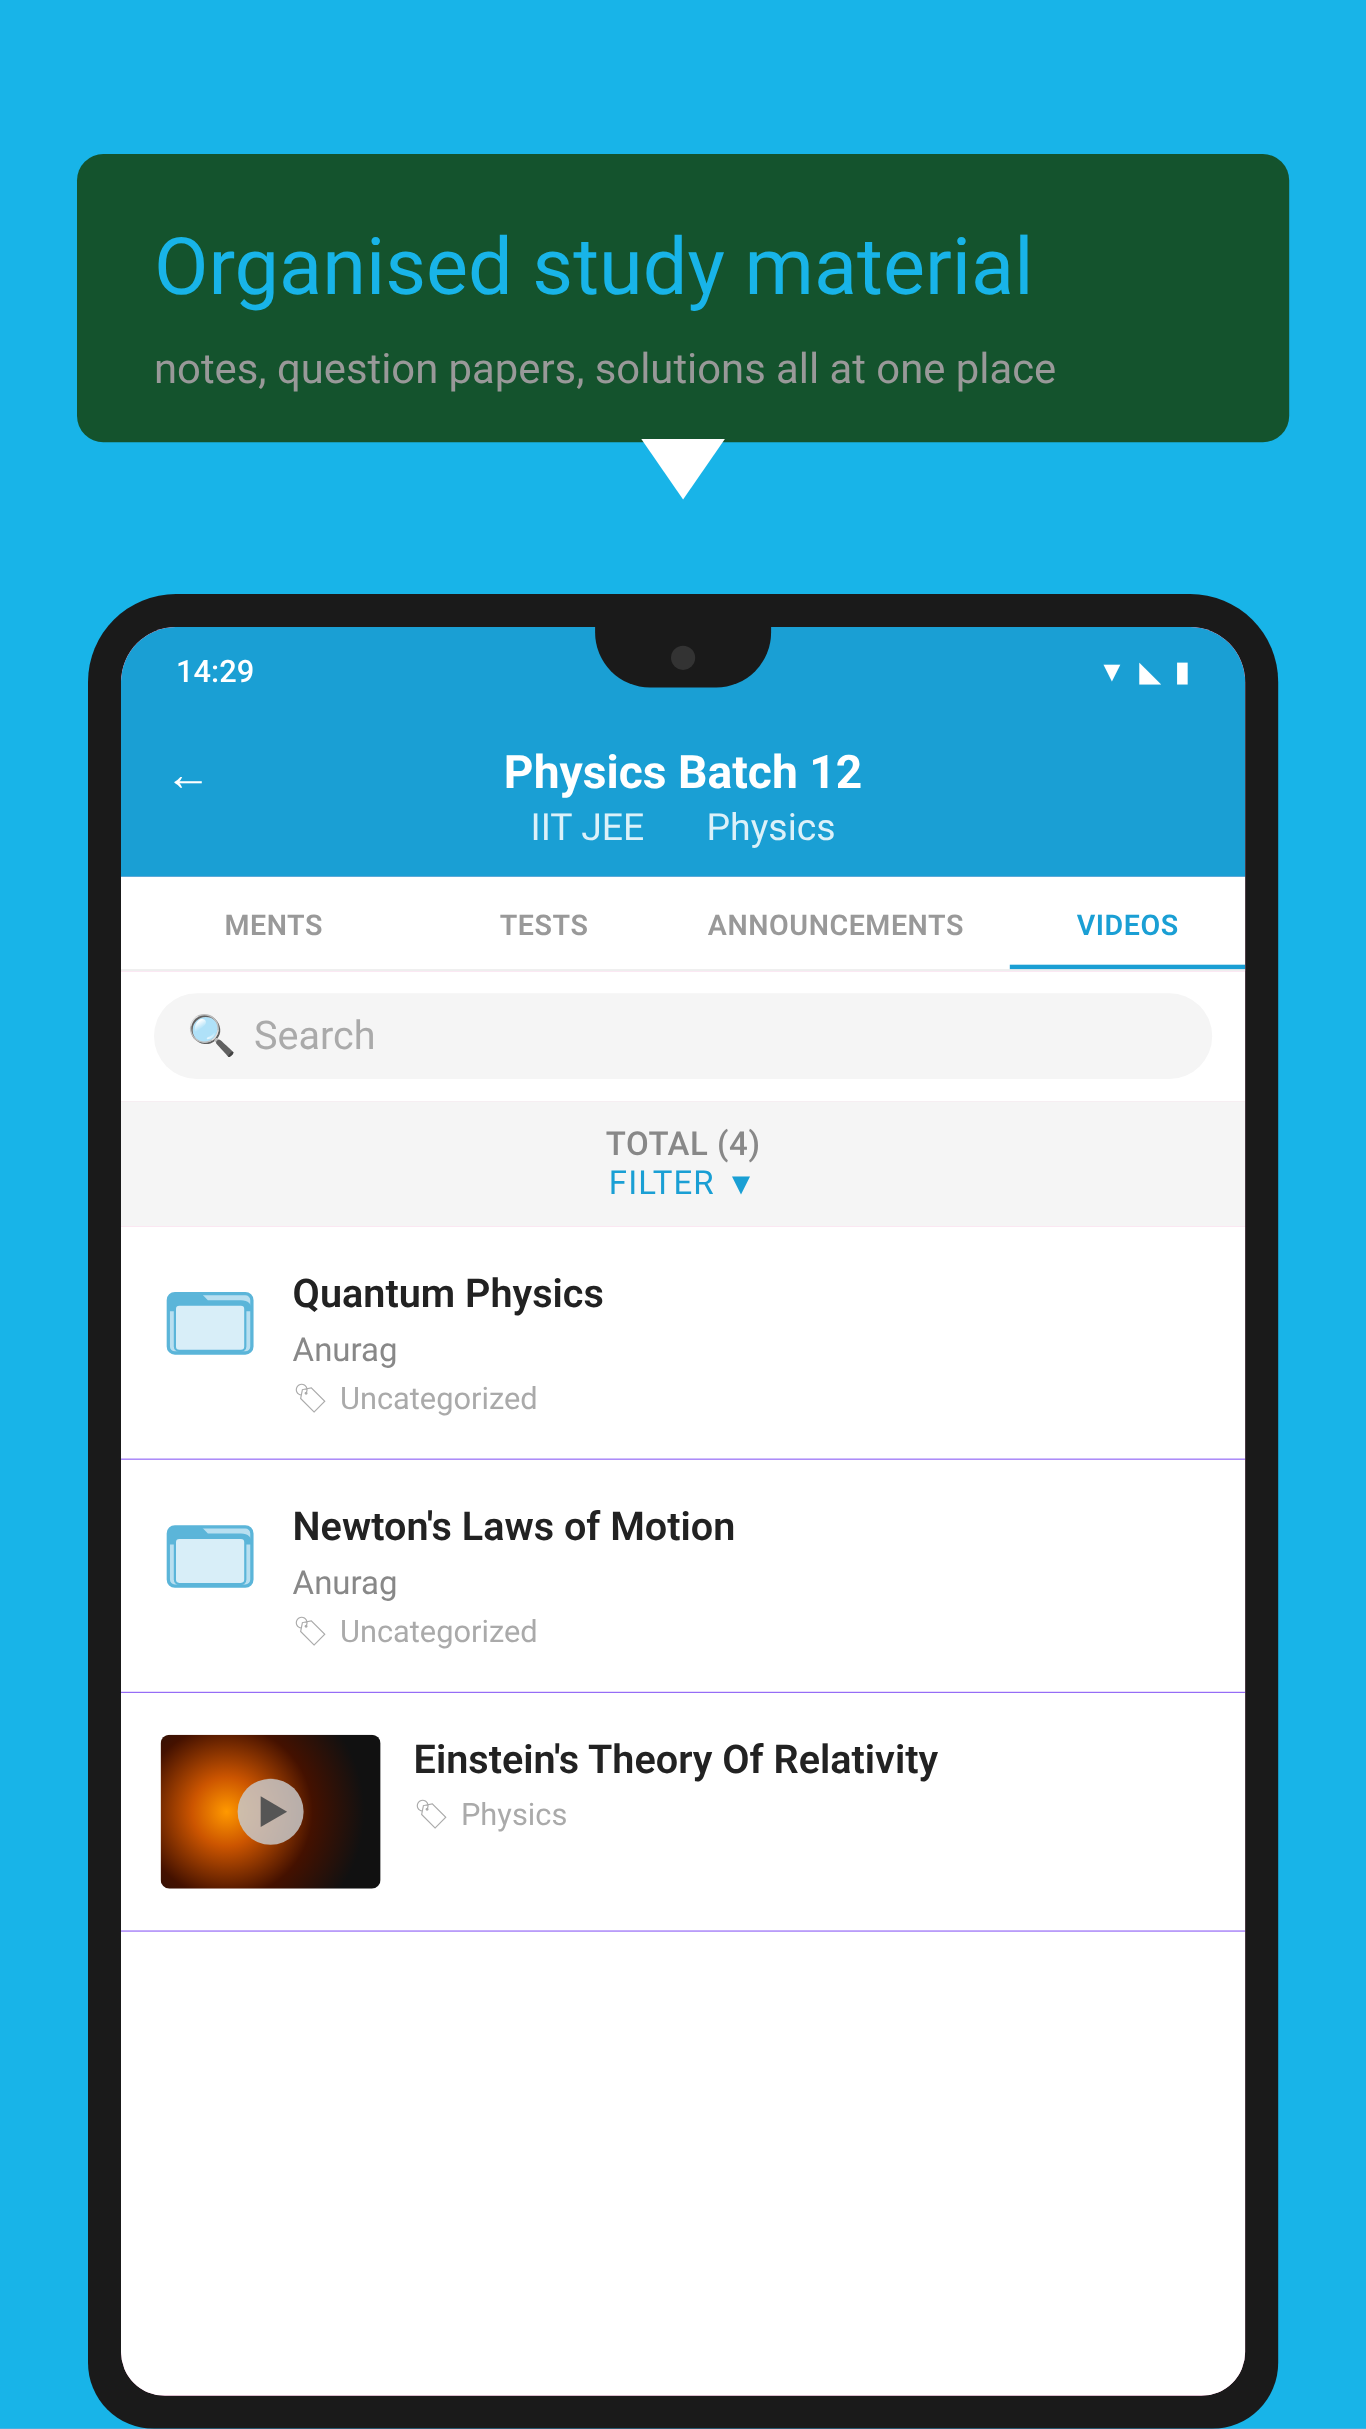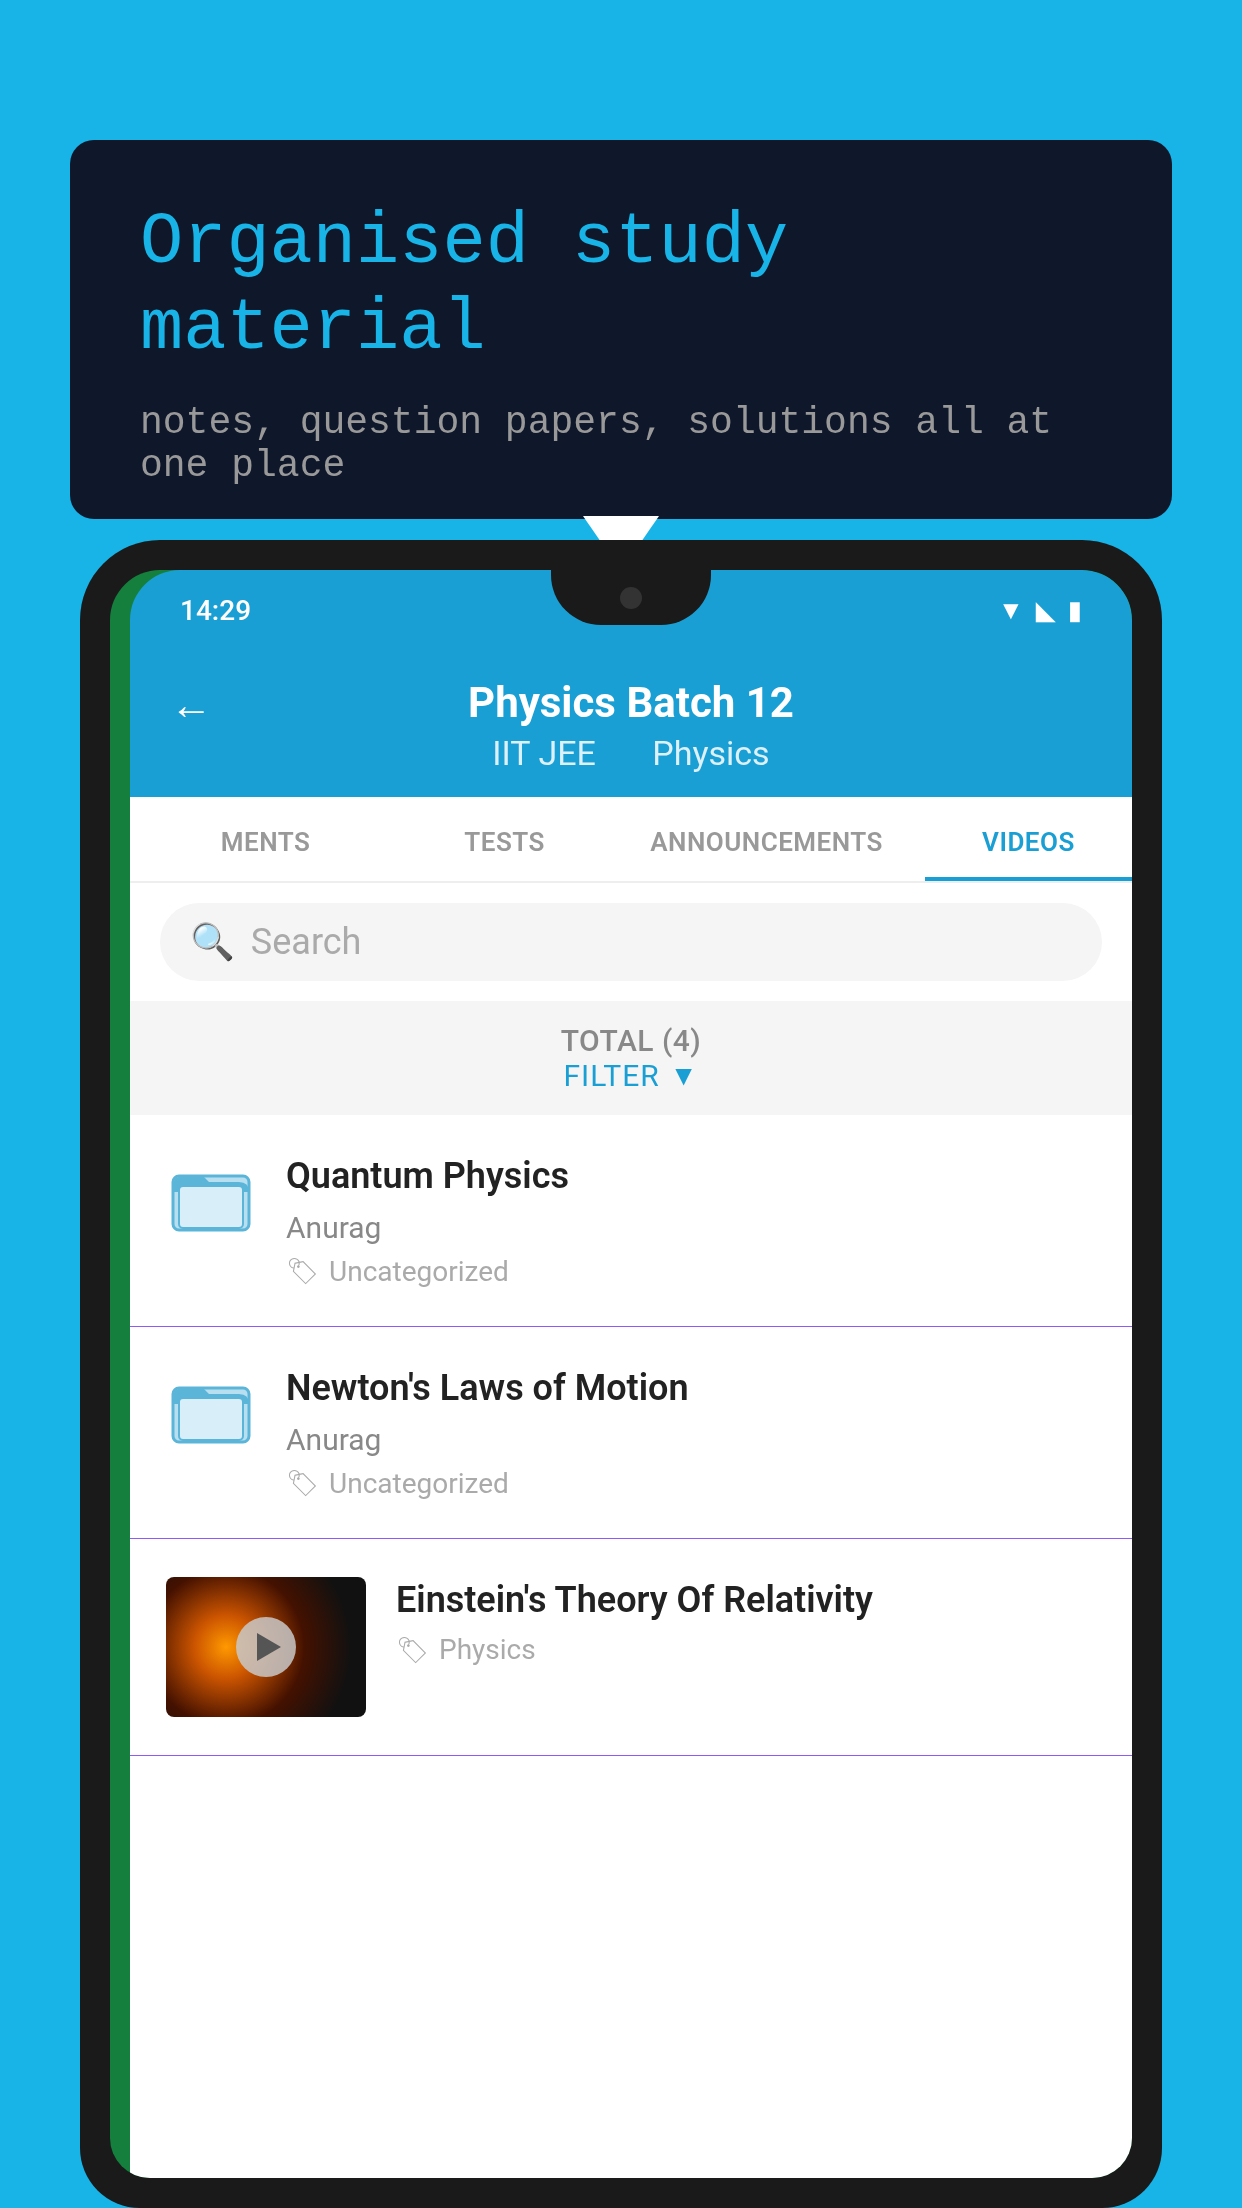--- a/index.html
+++ b/index.html
@@ -15,25 +15,24 @@
 
     
     .speech-bubble-container {
       position: absolute;
       top: 140px;
       left: 70px;
       right: 70px;
     }
 
     .speech-bubble {
-      background: #0f172a;
+      background: #14532d;
       border-radius: 24px;
-      padding: 60px 70px 32px 70px;
-      position: relative;
-      font-family: Liberation Mono, monospace;
+      padding: 60px 70px 44px 70px;
+      position: relative;
     }
 
     .speech-bubble::after {
       content: '';
       position: absolute;
       bottom: -52px;
       left: 50%;
       transform: translateX(-50%);
       width: 0;
       height: 0;
@@ -345,22 +344,21 @@
       font-size: 26px;
       color: #aaa;
     }
 
     .phone-screen {
       border-radius: 50px 50px 40px 40px;
       overflow: hidden;
       height: 100%;
       display: flex;
       flex-direction: column;
-      background: #15803d;
-      padding-left: 20px;
+      background: #f9a8d4;
     }
 
     .screen-content {
       flex: 1;
       overflow: hidden;
       display: flex;
       flex-direction: column;
     }
   </style>
 </head>

